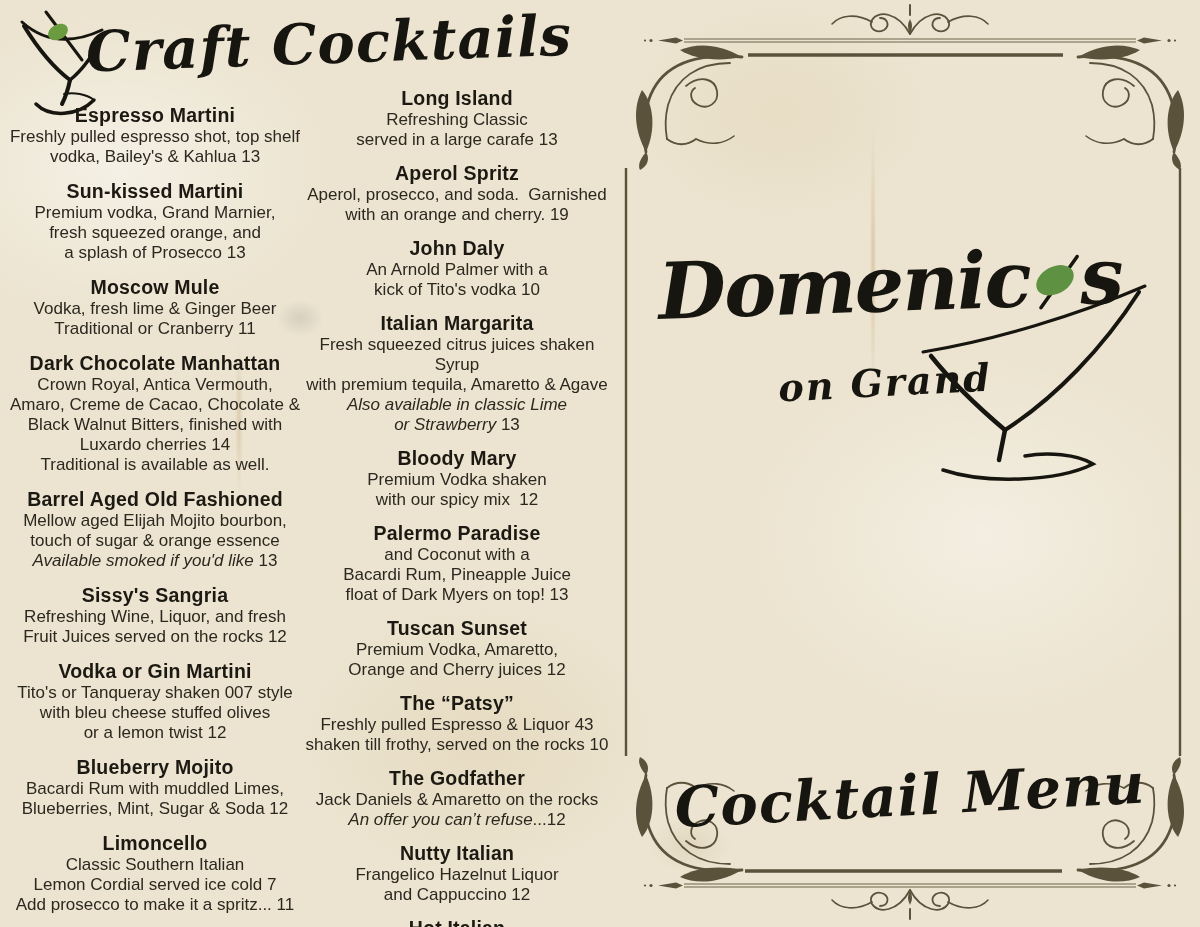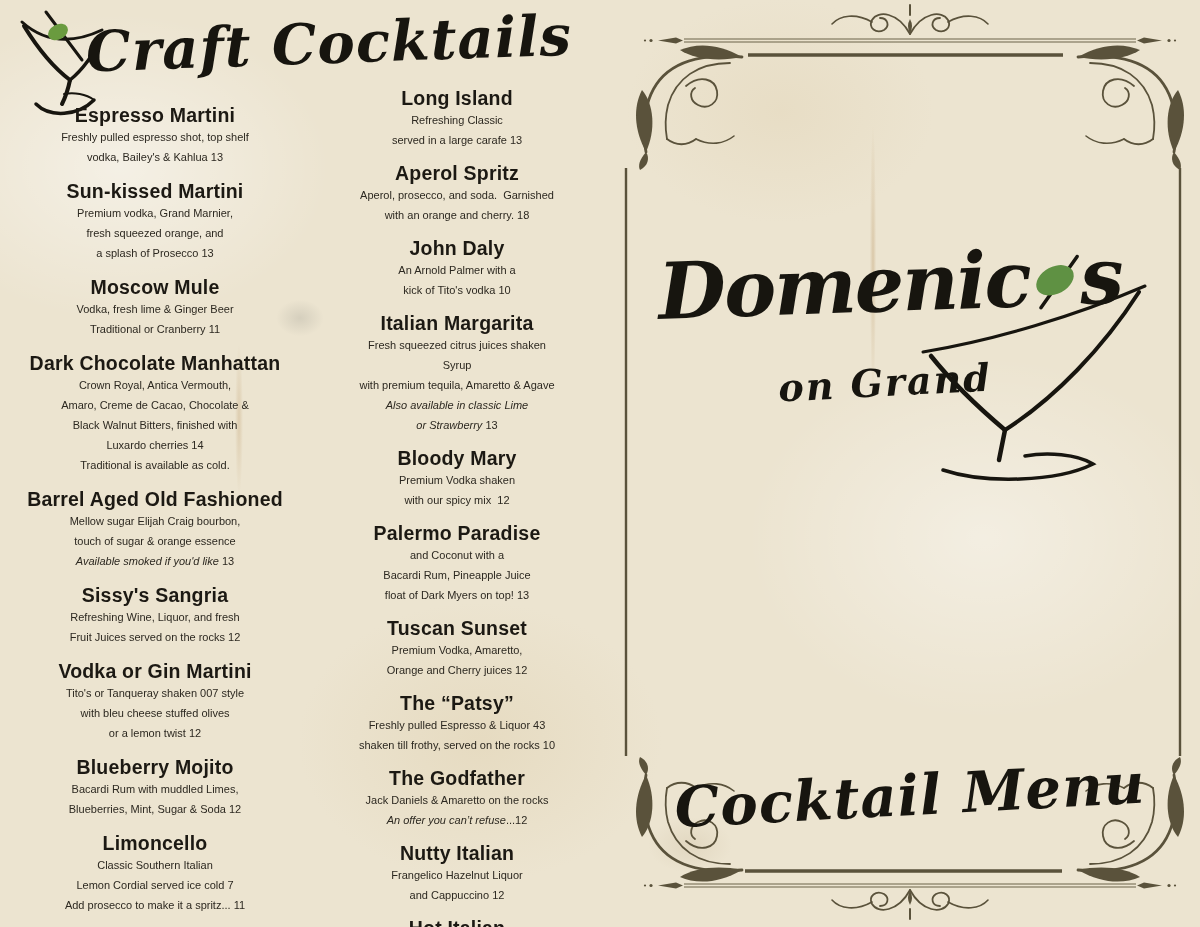--- a/index.html
+++ b/index.html
@@ -34,21 +34,21 @@
   .menu-col{position:absolute;text-align:center;}
   #left-col{left:6px;top:104px;width:298px;}
   #mid-col{left:298px;top:87px;width:318px;}
   .menu-item{margin-bottom:13px;}
   #mid-col .menu-item{margin-bottom:12px;}
   .item-name{
     font-size:19.5px;font-weight:700;line-height:23px;color:#1c1913;
     white-space:pre;letter-spacing:0.2px;
   }
   .item-line{
-    font-size:11px;line-height:20px;color:#2c2820;white-space:pre;
+    font-size:17px;line-height:20px;color:#2c2820;white-space:pre;
   }
   .item-line em{font-style:italic;}
   
   #frame-svg{position:absolute;left:620px;top:0;}
   .logo-name{
     position:absolute;left:655px;top:238px;width:470px;
     text-align:center;font-size:78px;font-weight:700;letter-spacing:-2px;
     white-space:pre;transform:rotate(-2deg);
   }
   .logo-olive{display:inline-block;vertical-align:baseline;transform:translateY(4px);margin:0 -4px;}
@@ -97,25 +97,25 @@
       <div class="item-name">Moscow Mule</div>
       <div class="item-line">Vodka, fresh lime &amp; Ginger Beer</div>
       <div class="item-line">Traditional or Cranberry 11</div>
     </div>
     <div class="menu-item">
       <div class="item-name">Dark Chocolate Manhattan</div>
       <div class="item-line">Crown Royal, Antica Vermouth,</div>
       <div class="item-line">Amaro, Creme de Cacao, Chocolate &amp;</div>
       <div class="item-line">Black Walnut Bitters, finished with</div>
       <div class="item-line">Luxardo cherries 14</div>
-      <div class="item-line">Traditional is available as cold.</div>
+      <div class="item-line">Traditional is available as well.</div>
     </div>
     <div class="menu-item">
       <div class="item-name">Barrel Aged Old Fashioned</div>
-      <div class="item-line">Mellow sugar Elijah Craig bourbon,</div>
+      <div class="item-line">Mellow aged Elijah Mojito bourbon,</div>
       <div class="item-line">touch of sugar &amp; orange essence</div>
       <div class="item-line"><em>Available smoked if you'd like</em> 13</div>
     </div>
     <div class="menu-item">
       <div class="item-name">Sissy's Sangria</div>
       <div class="item-line">Refreshing Wine, Liquor, and fresh</div>
       <div class="item-line">Fruit Juices served on the rocks 12</div>
     </div>
     <div class="menu-item">
       <div class="item-name">Vodka or Gin Martini</div>
@@ -137,21 +137,21 @@
   </div>
 <div class="menu-col" id="mid-col">
     <div class="menu-item">
       <div class="item-name">Long Island</div>
       <div class="item-line">Refreshing Classic</div>
       <div class="item-line">served in a large carafe 13</div>
     </div>
     <div class="menu-item">
       <div class="item-name">Aperol Spritz</div>
       <div class="item-line">Aperol, prosecco, and soda.  Garnished</div>
-      <div class="item-line">with an orange and cherry. 18</div>
+      <div class="item-line">with an orange and cherry. 19</div>
     </div>
     <div class="menu-item">
       <div class="item-name">John Daly</div>
       <div class="item-line">An Arnold Palmer with a</div>
       <div class="item-line">kick of Tito's vodka 10</div>
     </div>
     <div class="menu-item">
       <div class="item-name">Italian Margarita</div>
       <div class="item-line">Fresh squeezed citrus juices shaken</div>
       <div class="item-line">Syrup</div>

